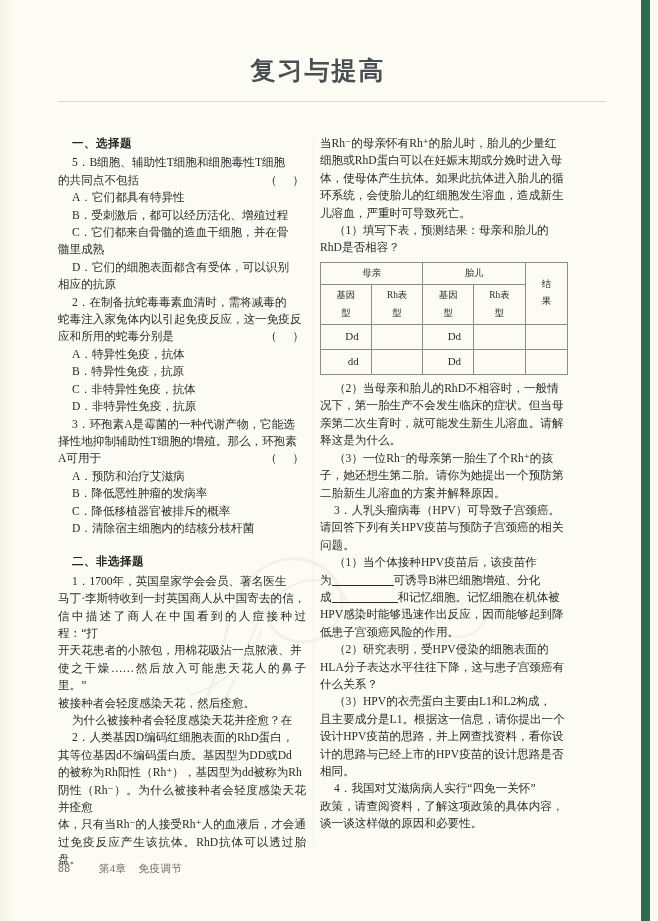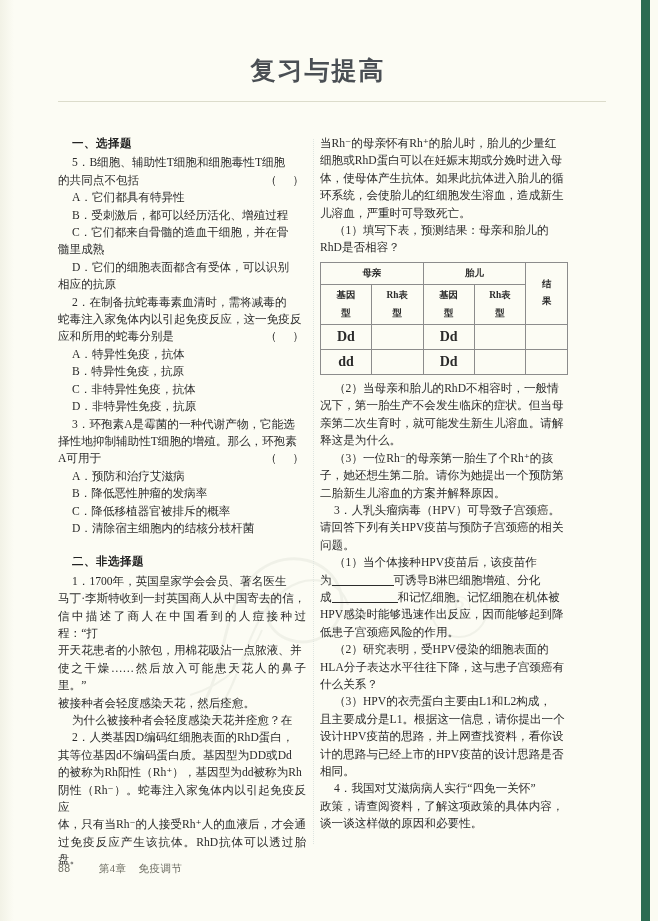--- a/index.html
+++ b/index.html
@@ -169,28 +169,29 @@
   table.rhd {
     border-collapse: collapse;
     width: 100%;
     margin: 5px 0 5px 0;
     font-size: 9.4px;
     color: #2b2b2b;
   }
   table.rhd th, table.rhd td {
     border: 1px solid #8c8c8c;
     text-align: center;
-    font-weight: bold;
+    font-weight: normal;
     padding: 2px 12px;
     height: 15px;
   }
   table.rhd th.grp { font-size: 9.4px; }
   table.rhd td.val {
-    font-size: 14px;
+    font-size: 11px;
     height: 20px;
+    text-align: right;
   }
 
   
   #footer {
     position: absolute;
     left: 58px;
     bottom: 45px;
     font-size: 10.5px;
     color: #6d6d63;
     letter-spacing: .5px;
@@ -259,21 +260,21 @@
       <p class="para cont">信中描述了商人在中国看到的人痘接种过程：“打</p>
       <p class="para cont">开天花患者的小脓包，用棉花吸沾一点脓液、并</p>
       <p class="para cont">使之干燥……然后放入可能患天花人的鼻子里。”</p>
       <p class="para cont">被接种者会轻度感染天花，然后痊愈。</p>
 
       <p class="para">为什么被接种者会轻度感染天花并痊愈？在</p>
 
       <p class="para">2．人类基因D编码红细胞表面的RhD蛋白，</p>
       <p class="para cont">其等位基因d不编码蛋白质。基因型为DD或Dd</p>
       <p class="para cont">的被称为Rh阳性（Rh⁺），基因型为dd被称为Rh</p>
-      <p class="para cont">阴性（Rh⁻）。蛇毒注入家兔体内以引起免疫反应</p>
+      <p class="para cont">阴性（Rh⁻）。为什么被接种者会轻度感染天花并痊愈</p>
       <p class="para cont">体，只有当Rh⁻的人接受Rh⁺人的血液后，才会通</p>
       <p class="para cont">过免疫反应产生该抗体。RhD抗体可以透过胎盘。</p>
 
     </div>
 
     <div class="col right">
 
       <p class="para cont">当Rh⁻的母亲怀有Rh⁺的胎儿时，胎儿的少量红</p>
       <p class="para cont">细胞或RhD蛋白可以在妊娠末期或分娩时进入母</p>
       <p class="para cont">体，使母体产生抗体。如果此抗体进入胎儿的循</p>

